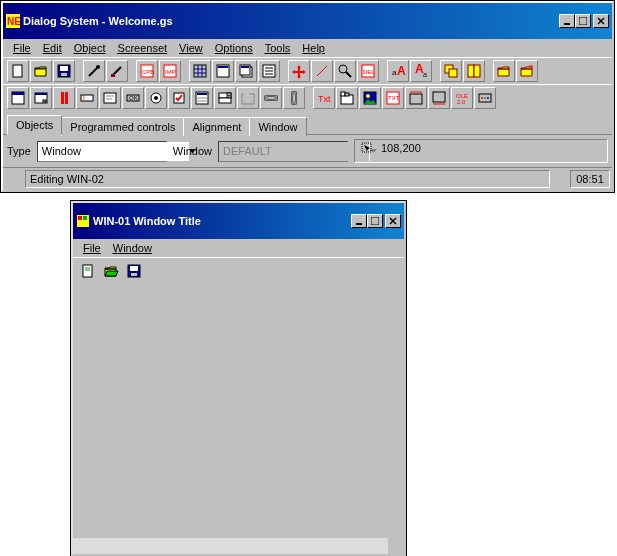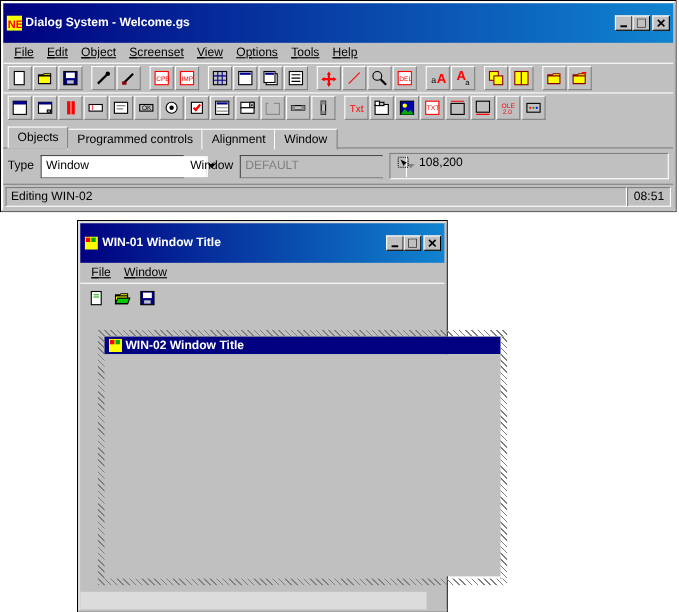--- a/index.html
+++ b/index.html
@@ -24,21 +24,21 @@
 .tab.inactive { border-top-color: #fff; border-left-color: #fff; top: 2px; }
 .form-row { display: flex; align-items: center; padding: 4px; gap: 6px; background: #c0c0c0; border-top: 1px solid #808080; }
 .form-label { font-size: 11px; }
 .combo { display: flex; height: 21px; background: #fff; border: 1px solid #808080; border-top-color: #404040; border-left-color: #404040; }
 .combo-input { flex: 1; border: none; padding: 2px 4px; font-size: 11px; font-family: inherit; }
 .combo-btn { width: 16px; background: #c0c0c0; border-left: 1px solid #fff; display: flex; align-items: center; justify-content: center; cursor: pointer; }
 .combo.disabled .combo-input { background: #c0c0c0; color: #808080; }
 .coord-box { display: flex; align-items: flex-start; padding: 2px 6px; gap: 4px; border: 1px solid #808080; border-right-color: #fff; border-bottom-color: #fff; height: 24px; flex: 1; }
 .coord-icon { width: 16px; height: 16px; }
 .statusbar { display: flex; padding: 2px; background: #c0c0c0; border-top: 1px solid #808080; }
-.status-cell { border: 1px solid #808080; border-right-color: #fff; border-bottom-color: #fff; padding: 2px 4px; }
+.status-cell { border: 1px solid #808080; border-right-color: #fff; border-bottom-color: #fff; padding: 2px 4px; margin-left: 20px; }
 .status-main { flex: 1; }
 .child-window { position: absolute; border: 1px solid #000; background: #c0c0c0; }
 .child-inner { border: 2px solid #c0c0c0; border-top-color: #dfdfdf; border-left-color: #dfdfdf; }
 .hatched { background-image: repeating-linear-gradient(45deg, #808080 0, #808080 1px, transparent 1px, transparent 4px); }
 .nested-win { position: absolute; }
 .nested-titlebar { background: #000080; color: #fff; font-weight: bold; padding: 2px 4px; font-size: 11px; display: flex; align-items: center; }
 .mini-icon { width: 12px; height: 12px; margin-right: 3px; }
 .scrollbar-h { position: absolute; left: 0; right: 16px; bottom: 0; height: 16px; background: #dcdcdc; }
 .scroll-corner { position: absolute; right: 0; bottom: 0; width: 16px; height: 16px; background: #c0c0c0; }
 svg { display: block; }
@@ -462,35 +462,17 @@
     <div class="tb-btn">
           <svg width="16" height="16">
             <rect x="2" y="2" width="12" height="12" fill="#008" stroke="#000"></rect>
             <rect x="4" y="3" width="8" height="5" fill="#fff"></rect>
             <rect x="5" y="10" width="6" height="3" fill="#c0c0c0"></rect>
           </svg>
         </div>
   </div>
 
   <div style="position:relative; height:270px; background:#c0c0c0;">
-    <div class="nested-win" style="left:22px; top:22px; width:360px; height:220px;">
-
-      <div class="hatched" style="position:absolute;left:-6px;top:-6px;right:-6px;height:6px;"></div>
-      <div class="hatched" style="position:absolute;left:-6px;bottom:-6px;right:-6px;height:6px;"></div>
-      <div class="hatched" style="position:absolute;left:-6px;top:0;bottom:0;width:6px;"></div>
-      <div class="hatched" style="position:absolute;right:-6px;top:0;bottom:0;width:6px;"></div>
-      <div class="nested-titlebar">
-        <span class="mini-icon">
-          <svg width="12" height="12">
-                <rect width="12" height="12" fill="#ff0"></rect>
-                <rect x="1" y="1" width="4" height="4" fill="#f00"></rect>
-                <rect x="6" y="1" width="4" height="4" fill="#0a0"></rect>
-              </svg>
-        </span>
-        <span>WIN-02 Window Title</span>
-      </div>
-      <div style="background:#c0c0c0; height:202px;"></div>
-    </div>
     <div class="scrollbar-h"></div>
     <div class="scroll-corner"></div>
   </div>
   </div>
 </div>
 
 </body></html>

